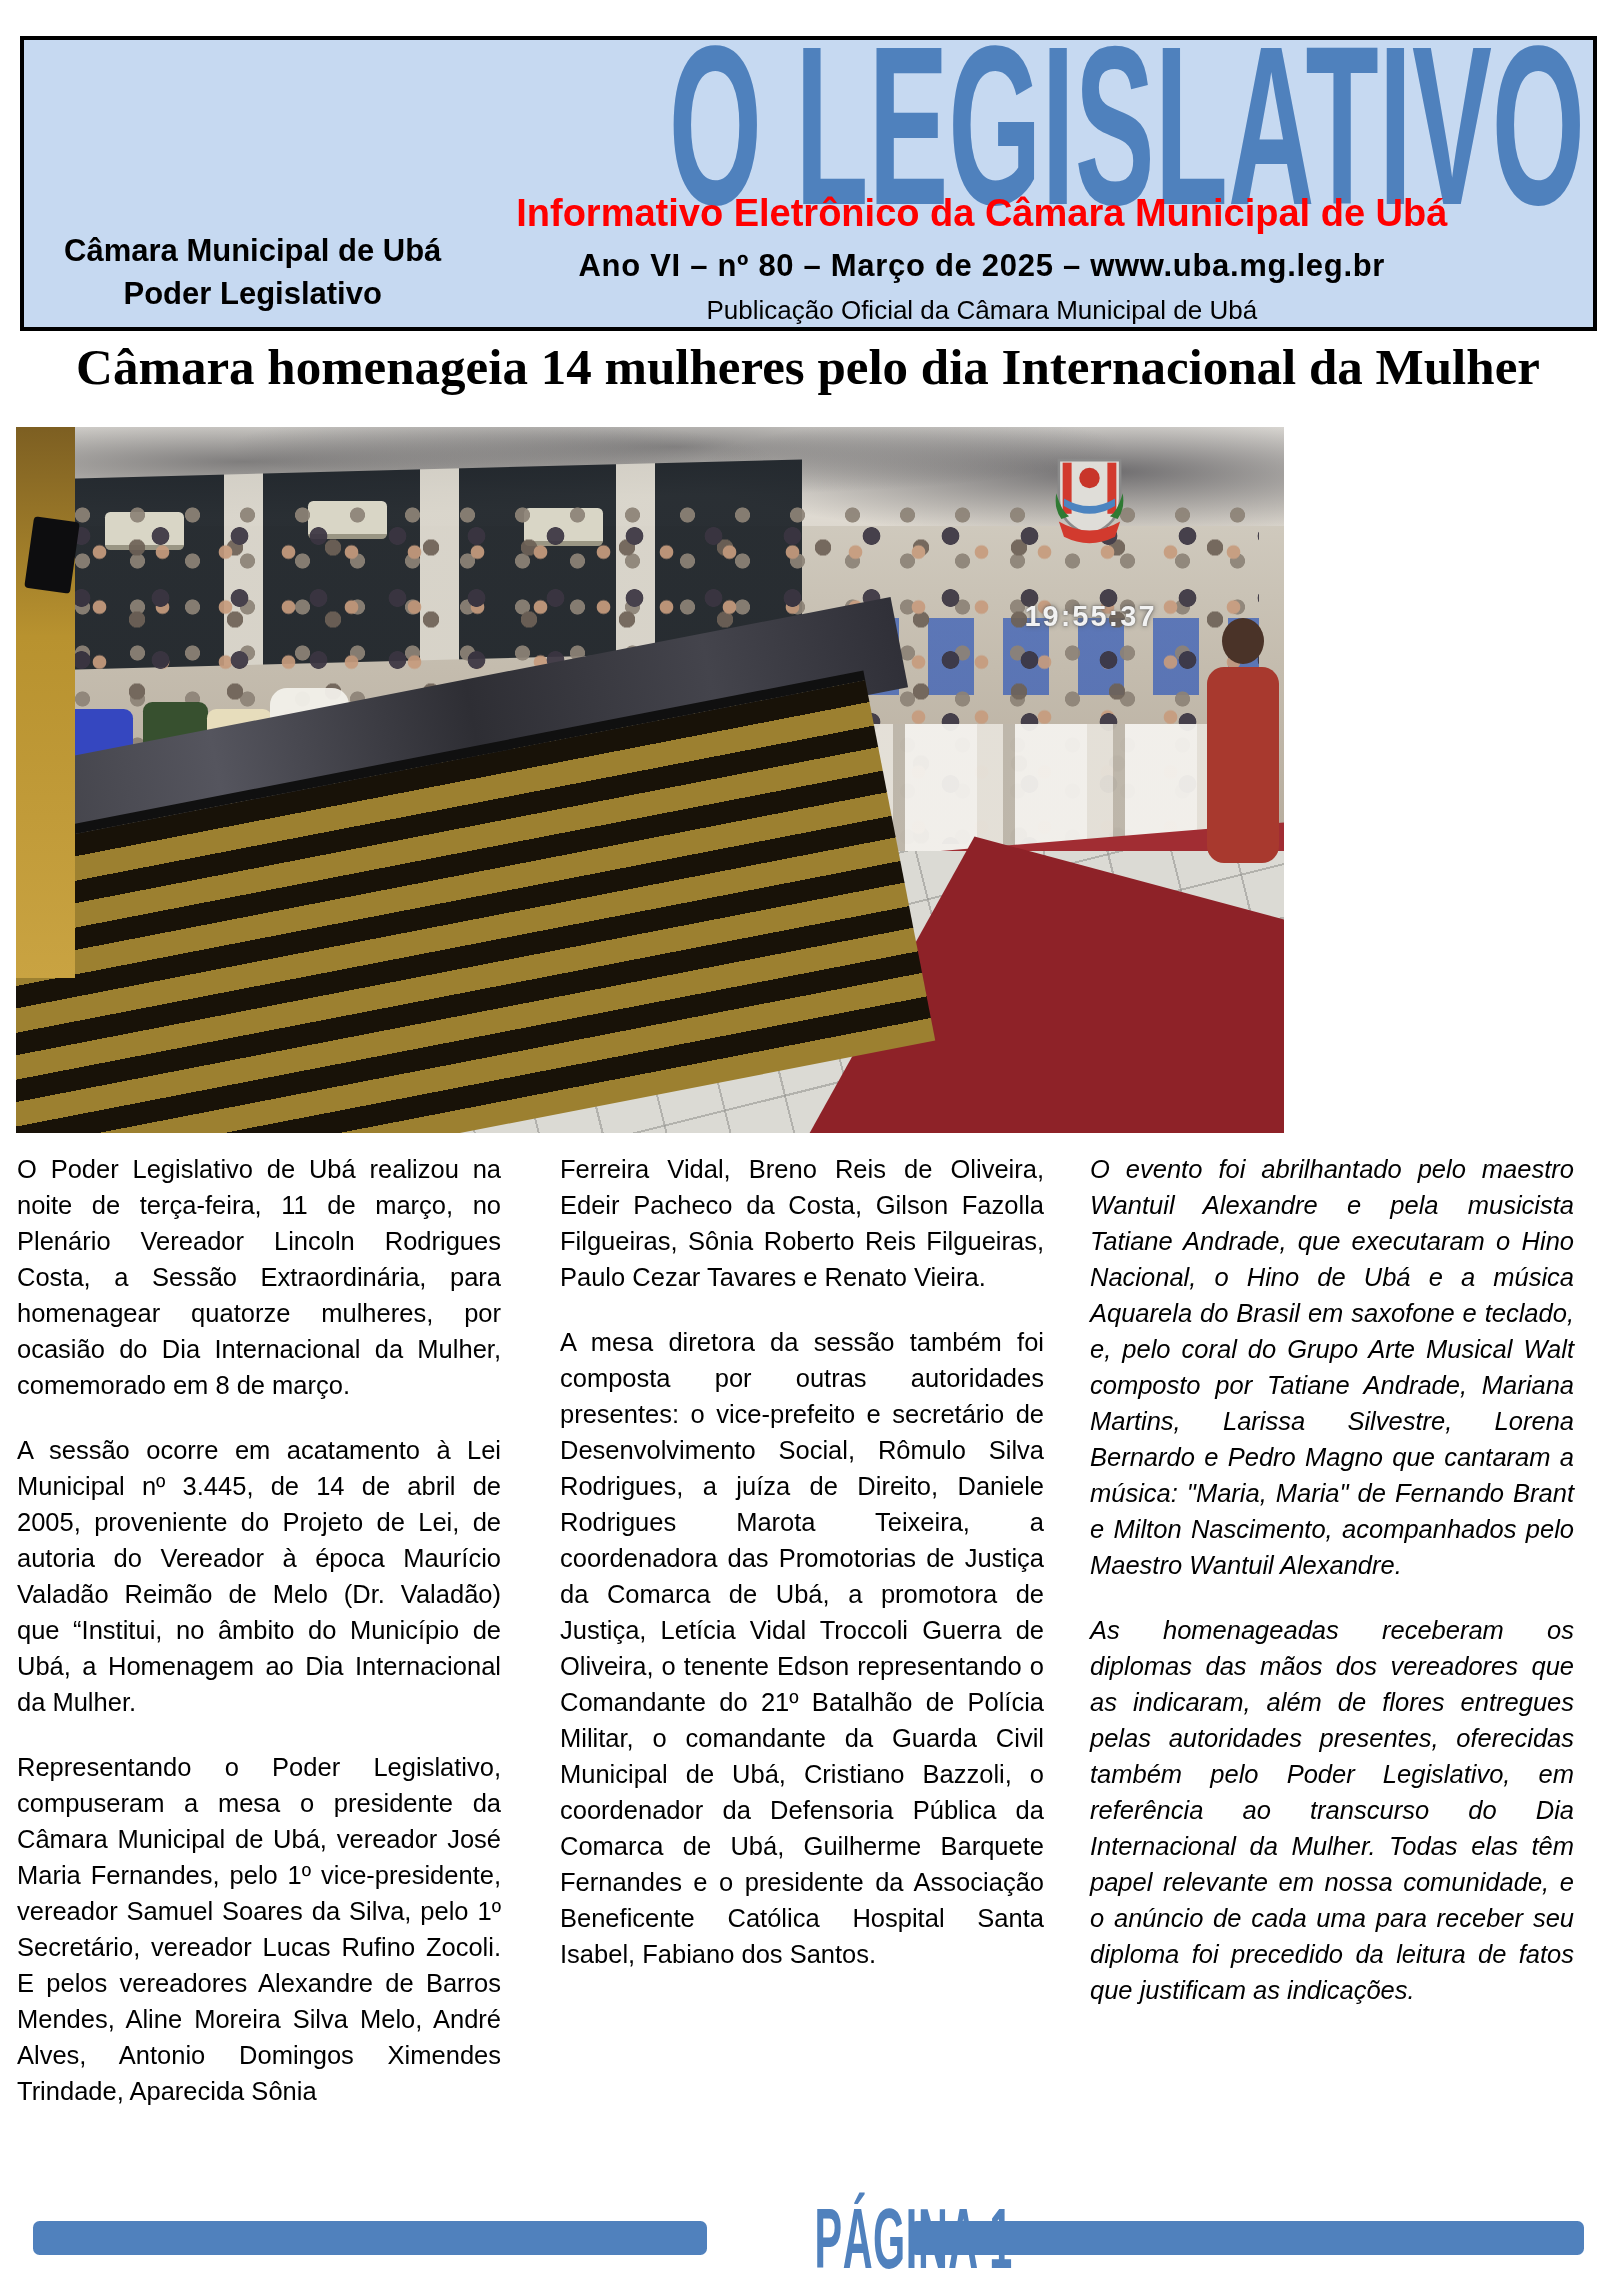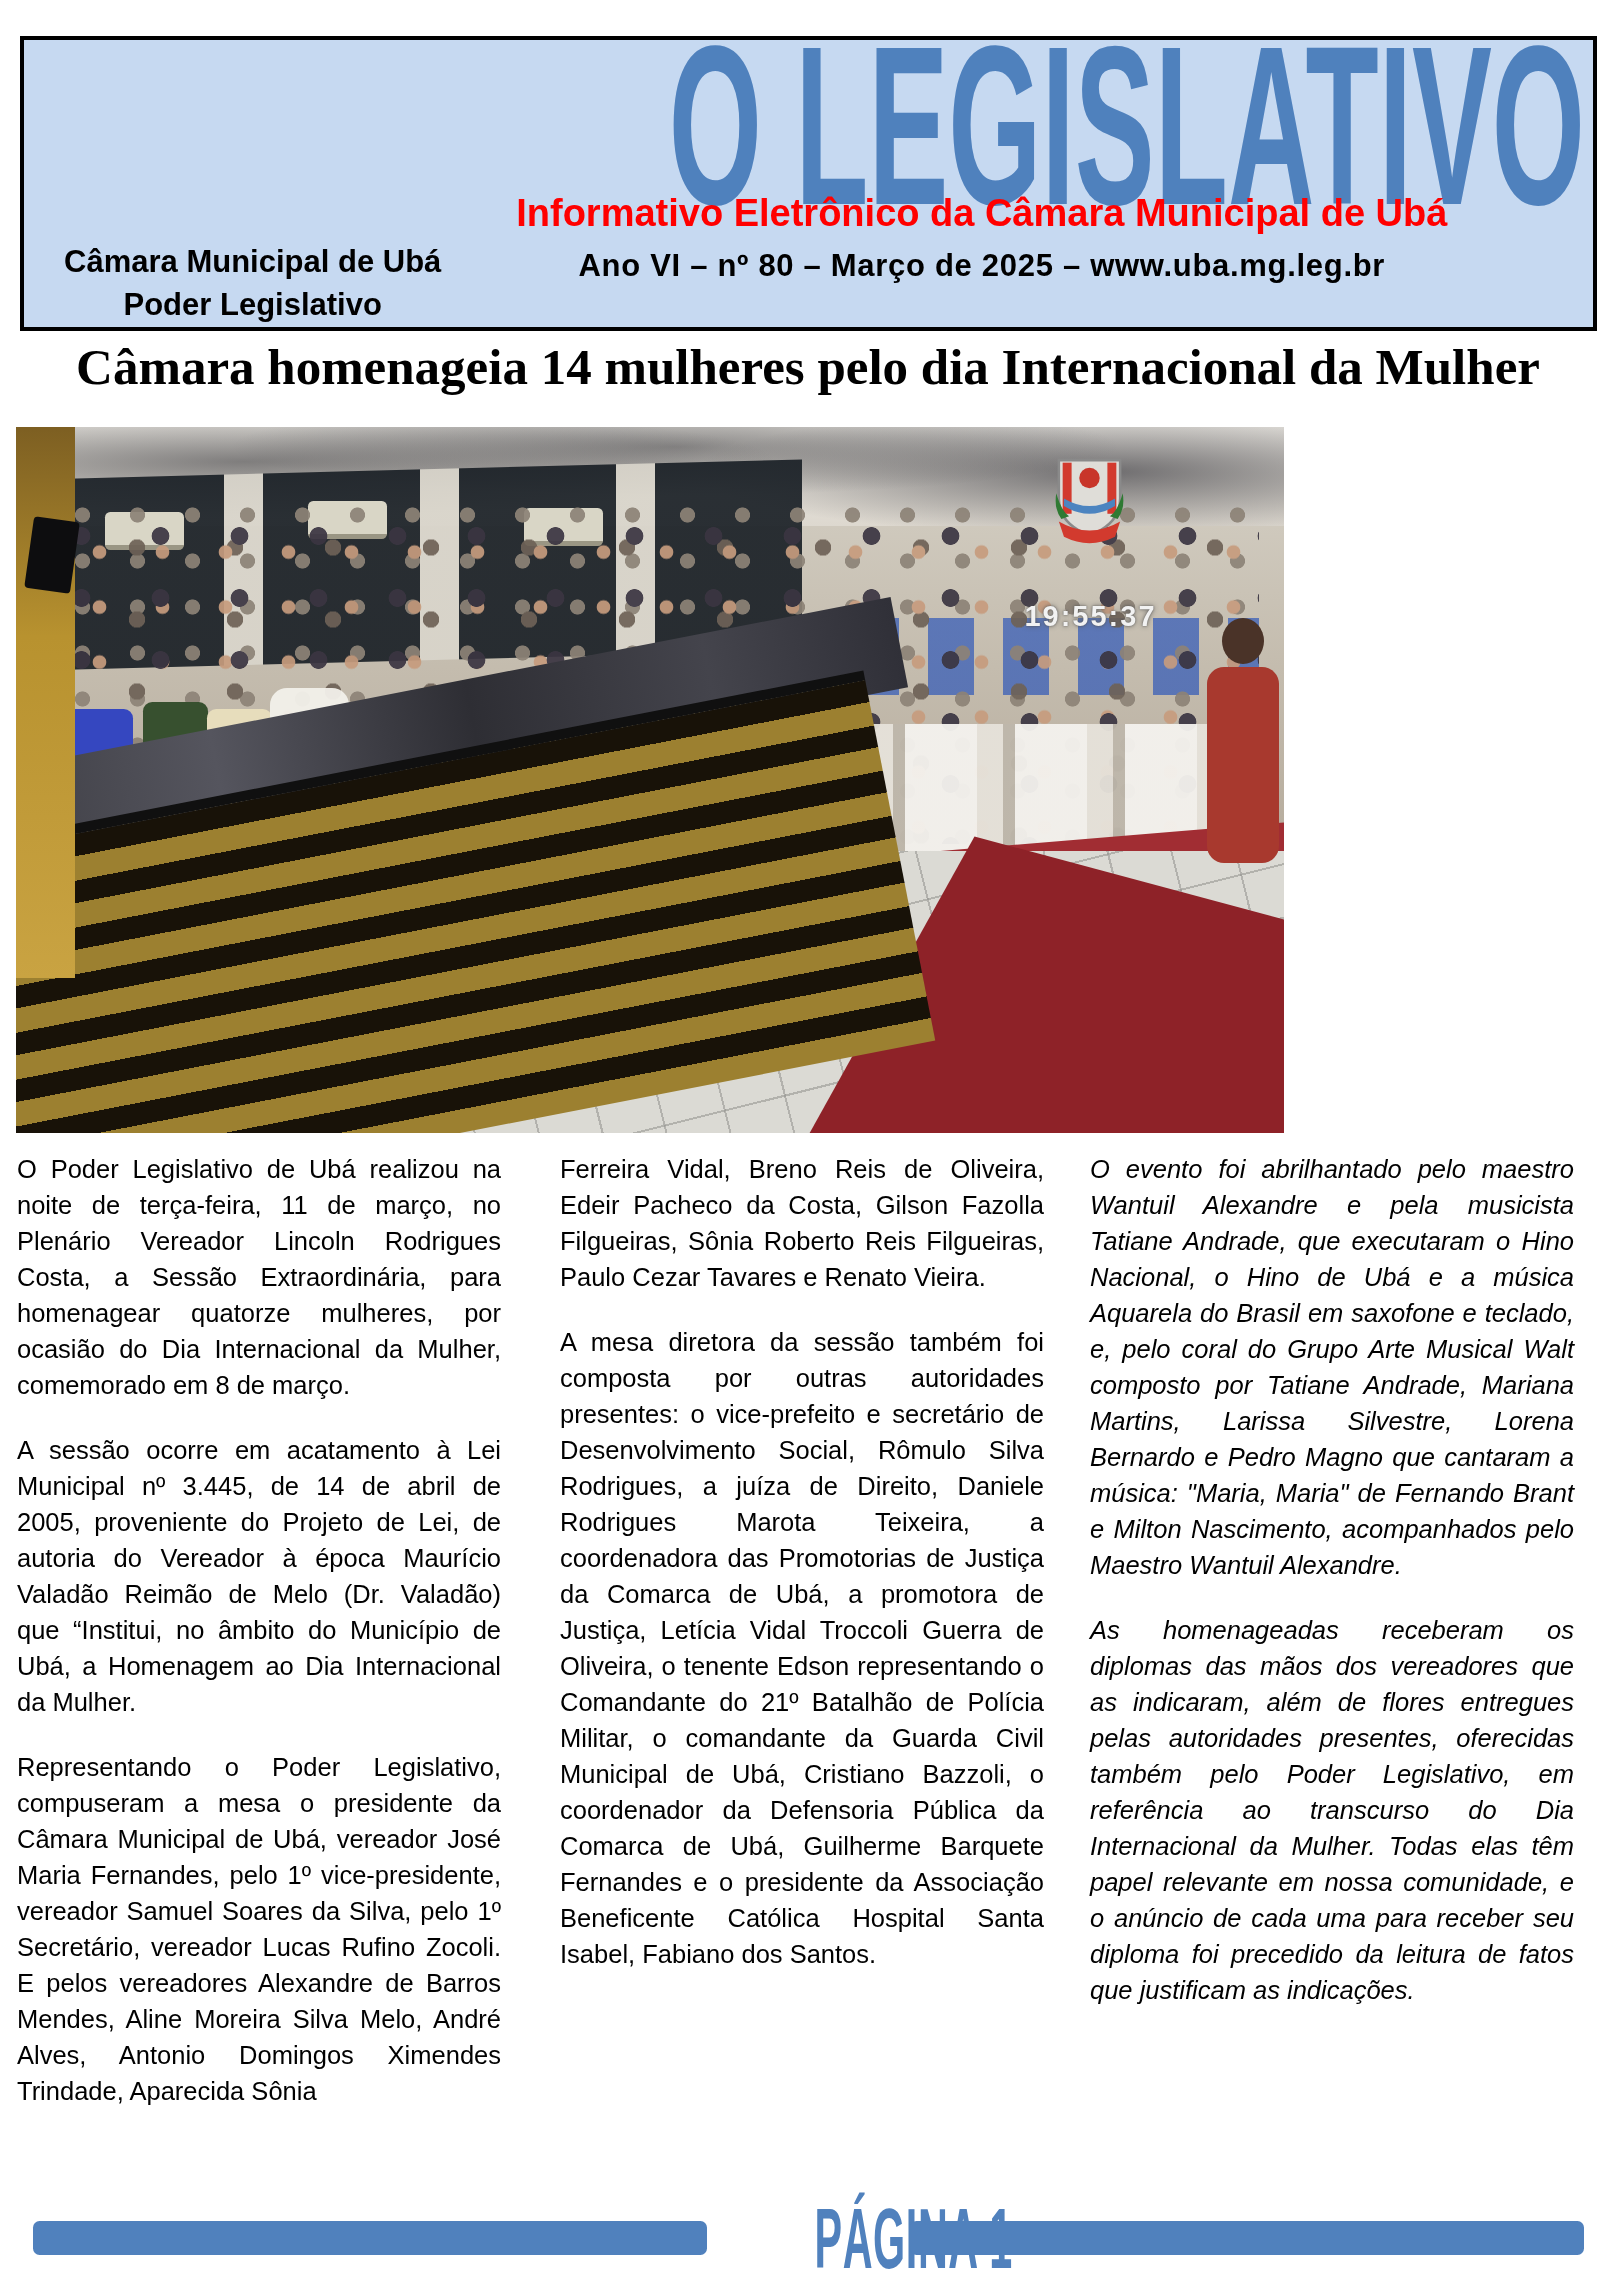--- a/index.html
+++ b/index.html
@@ -2,21 +2,21 @@
 <html lang="pt-BR" style="font-size:10.5px"><head>
 <meta charset="utf-8">
 <style>
   html,body{margin:0;padding:0;background:#fff;}
   .page{position:relative;width:1616px;height:2273px;background:#ffffff;overflow:hidden;
         font-family:"Liberation Sans", sans-serif;color:#000;}
 
   
   .masthead{position:absolute;left:19.6px;top:36px;width:1577px;height:295px;
             background:#c6d9f1;border:4.6px solid #000;box-sizing:border-box;}
-  .org-block{position:absolute;left:19.6px;top:200px;width:419px;text-align:center;
+  .org-block{position:absolute;left:19.6px;top:189px;width:419px;text-align:center;
              font-weight:bold;font-size:31px;line-height:43px;}
   .mast-right{position:absolute;left:367px;right:19.6px;top:0;height:100%;text-align:center;}
   .mast-title{position:absolute;left:0;right:0;top:-11.8px;height:196px;line-height:196px;
               font-size:226px;font-weight:bold;color:#4f81bd;white-space:nowrap;
               transform:scaleX(0.53);transform-origin:center;}
   .mast-subtitle{position:absolute;left:0;right:0;top:152px;font-size:38px;font-weight:bold;
                  color:#ff0000;white-space:nowrap;text-align:center;}
   .mast-edition{position:absolute;left:0;right:0;top:208px;font-size:31px;font-weight:bold;
                 letter-spacing:0.7px;white-space:nowrap;}
   .mast-publication{position:absolute;left:0;right:0;top:255px;font-size:26px;white-space:nowrap;}
@@ -102,20 +102,21 @@
 
   <header class="masthead">
     <div class="org-block">
       <div>Câmara Municipal de Ubá</div>
       <div>Poder Legislativo</div>
     </div>
     <div class="mast-right">
       <div class="mast-title">O LEGISLATIVO</div>
       <div class="mast-subtitle">Informativo Eletrônico da Câmara Municipal de Ubá</div>
       <div class="mast-edition">Ano VI – nº 80 – Março de 2025 – www.uba.mg.leg.br</div>
+      <div class="mast-publication">Publicação Oficial da Câmara Municipal de Ubá</div>
     </div>
   </header>
 
   <h1 class="headline">Câmara homenageia 14 mulheres pelo dia Internacional da Mulher</h1>
 
   <div class="photo">
     <div class="ph ph-wall"></div>
     <div class="ph ph-ceiling"></div>
     <div class="ph ph-windows"></div>
     <div class="ph ph-ac" style="left:7%;top:12%;"></div>

